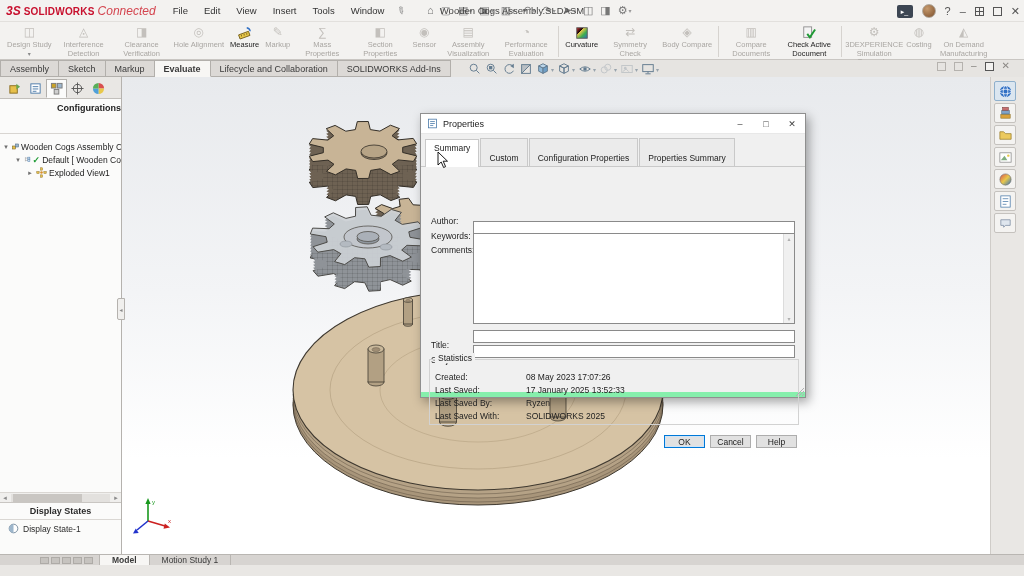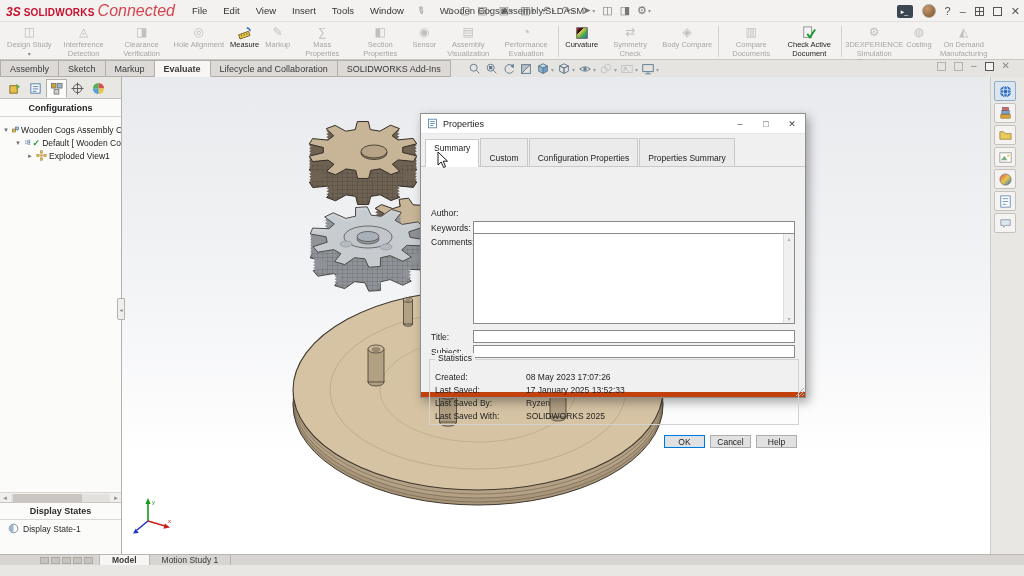--- a/index.html
+++ b/index.html
@@ -5,21 +5,21 @@
   *{margin:0;padding:0;box-sizing:border-box;}
   html,body{width:1024px;height:576px;overflow:hidden;}
   body{font-family:"Liberation Sans",sans-serif;font-size:9px;color:#2b2b2b;background:#e9e7e4;position:relative;}
   #app{position:absolute;inset:0;}
 
   
   #titlebar{position:absolute;left:0;top:0;width:1024px;height:22px;background:#f3f2f0;border-bottom:1px solid #e2e0dd;display:flex;align-items:center;}
   .brand{display:flex;align-items:baseline;gap:3px;padding:0 10px 0 6px;}
   .brand-mark{color:#c8102e;font-weight:bold;font-style:italic;font-size:12px;}
   .brand-name{color:#c8102e;font-weight:bold;font-size:10px;letter-spacing:.2px;}
-  .brand-suffix{color:#d4454f;font-style:italic;font-size:16px;}
+  .brand-suffix{color:#d4454f;font-style:italic;font-size:12px;}
   #menubar{display:flex;align-items:center;gap:2px;}
   .menu-item{padding:3px 7px;color:#333;font-size:9.5px;cursor:default;}
   .pin-icon{margin:0 4px;color:#8a8a8a;font-size:10px;transform:rotate(35deg);display:inline-block;}
   #quickaccess{display:flex;align-items:center;gap:1px;margin-left:14px;}
   .qa-btn{display:flex;align-items:center;color:#777;padding:1px 3px;font-size:11px;line-height:1;}
   .qa-caret{font-size:6px;color:#999;margin-left:1px;}
   #doc-title{position:absolute;left:0;right:0;top:0;height:22px;line-height:22px;text-align:center;font-size:9.5px;color:#444;pointer-events:none;}
   .tb-right{position:absolute;right:4px;top:0;height:22px;display:flex;align-items:center;gap:9px;}
   .search-chip{width:16px;height:13px;background:#3c4653;border-radius:2px;color:#fff;font-size:7px;line-height:13px;text-align:center;}
   .avatar{width:14px;height:14px;border-radius:50%;background:radial-gradient(circle at 35% 30%,#c69a6d,#7c4f2c);border:1px solid #b0a79c;}
@@ -52,21 +52,21 @@
   .hu-caret{font-size:6px;color:#98a4ad;margin-left:1px;}
   #docwin{position:absolute;right:14px;top:1px;display:flex;align-items:center;gap:8px;color:#8b8884;}
   .dw-sq{width:9px;height:9px;border:1px solid #b5b2ae;}
   .dw-glyph{font-size:10px;line-height:1;color:#8b8884;}
 
   
   #leftpanel{position:absolute;left:0;top:77px;width:122px;height:477px;background:#fbfbfa;border-right:1px solid #b5b2ae;}
   .lp-tabs{display:flex;align-items:flex-end;gap:0;background:#e9e7e4;border-bottom:1px solid #c2bfbb;padding:3px 2px 0 4px;height:22px;}
   .lp-tab{width:21px;height:19px;display:flex;align-items:center;justify-content:center;border:1px solid transparent;}
   .lp-tab.active{background:#fbfbfa;border:1px solid #b2afab;border-bottom:1px solid #fbfbfa;}
-  .lp-header{font-weight:bold;text-align:center;padding:4px 0 3px 0;border-bottom:1px solid #d8d5d1;font-size:9px;color:#222;}
+  .lp-header{font-weight:bold;text-align:right;padding:4px 0 20px 0;border-bottom:1px solid #d8d5d1;font-size:9px;color:#222;}
   .lp-tree{padding:6px 0 0 2px;}
   .tree-row{display:flex;align-items:center;gap:2px;height:13px;white-space:nowrap;overflow:hidden;font-size:8.5px;color:#1c1c1c;}
   .tree-arrow{width:8px;color:#6f6f6f;font-size:7px;text-align:center;flex:0 0 auto;}
   .tree-check{color:#1e9a34;font-weight:bold;font-size:9px;flex:0 0 auto;}
   .tree-label{overflow:hidden;text-overflow:clip;}
   .lp-scroll{position:absolute;left:0;bottom:52px;width:121px;height:10px;background:#f0efed;border-top:1px solid #dad7d3;display:flex;align-items:center;}
   .lp-scroll .arr{width:10px;text-align:center;color:#8a8a8a;font-size:7px;}
   .lp-scroll .track{flex:1;height:8px;background:#e3e1de;margin:0 1px;position:relative;}
   .lp-scroll .thumb{position:absolute;left:2px;top:0;height:8px;width:70%;background:#c9c6c2;}
   .lp-ds-header{position:absolute;left:0;bottom:34px;width:121px;font-weight:bold;text-align:center;padding:3px 0;border-top:1px solid #c9c6c2;border-bottom:1px solid #dad7d3;background:#fbfbfa;font-size:9px;}
@@ -88,30 +88,30 @@
   .bt-sq{width:9px;height:7px;background:#c6c3bf;border:1px solid #aeaba7;}
   .bt-tab{padding:0 12px;display:flex;align-items:center;border-right:1px solid #b9b6b2;color:#3a3a3a;text-align:right;}
   .bt-tab.active{background:#f7f6f4;font-weight:bold;border-left:1px solid #b9b6b2;}
   #statusbar{position:absolute;left:0;top:565px;width:1024px;height:11px;background:#f1f0ee;border-top:1px solid #c6c3c0;display:flex;align-items:center;font-size:8.5px;color:#333;}
   #statusbar .s-left{padding-left:4px;}
   #statusbar .s-right{margin-left:auto;display:flex;align-items:center;gap:26px;padding-right:8px;}
   #statusbar .s-units{color:#a9a6a2;}
   #statusbar .s-caret{color:#8a8a8a;font-size:6px;}
 
   
-  #dialog{position:absolute;left:420px;top:113px;width:386px;height:285px;background:#c2410c;border:1px solid #8f8f8f;box-shadow:3px 4px 10px rgba(0,0,0,.35);z-index:50;font-size:8.5px;}
+  #dialog{position:absolute;left:420px;top:113px;width:386px;height:285px;background:#86efac;border:1px solid #8f8f8f;box-shadow:3px 4px 10px rgba(0,0,0,.35);z-index:50;font-size:8.5px;}
   .dlg-titlebar{height:20px;background:#ffffff;display:flex;align-items:center;padding-left:6px;border-bottom:1px solid #e8e8e8;}
   .dlg-title{font-size:9px;color:#222;margin-left:5px;}
   .dlg-controls{margin-left:auto;display:flex;height:20px;}
   .dlg-ctl{width:26px;display:flex;align-items:center;justify-content:center;color:#444;font-size:9px;}
   .dlg-tabs{display:flex;padding:4px 4px 0 4px;border-bottom:1px solid #c9c9c9;background:#f0f0f0;}
   .dlg-tab{padding:14px 8px 3px 8px;border:1px solid #c9c9c9;border-bottom:none;background:#ebebeb;margin-right:1px;font-size:8.5px;color:#222;}
   .dlg-tab.active{background:#ffffff;position:relative;top:1px;padding-top:3px;}
   .dlg-body{position:relative;height:225px;background:#f0f0f0;}
-  .fld-label{position:absolute;left:10px;color:#222;}
+  .fld-label{position:absolute;left:10px;color:#222;margin-top:8px;}
   .fld{position:absolute;left:52px;width:322px;height:13px;background:#fff;border:1px solid #8a8a8a;padding:1px 3px;line-height:10px;}
   .fld.focused{border-color:#2a7ce0;}
   .sel-text{background:#2a7ce0;color:#fff;padding:0 1px;}
   .comments-box{position:absolute;left:52px;top:66px;width:322px;height:91px;background:#fff;border:1px solid #8a8a8a;}
   .cmt-scroll{position:absolute;right:0;top:0;bottom:0;width:11px;background:#f0f0f0;border-left:1px solid #dcdcdc;display:flex;flex-direction:column;justify-content:space-between;align-items:center;padding:1px 0;color:#b0b0b0;font-size:6px;}
   .stats-box{position:absolute;left:8px;top:192px;width:370px;height:66px;border:1px solid #d2d2d2;}
   .stats-title{position:absolute;left:14px;top:186px;background:#f0f0f0;padding:0 3px;color:#222;}
   .stat-label{position:absolute;left:14px;color:#222;}
   .stat-value{position:absolute;left:105px;color:#222;}
   .dlg-buttons{position:absolute;left:0;right:8px;top:268px;display:flex;justify-content:flex-end;gap:5px;}

